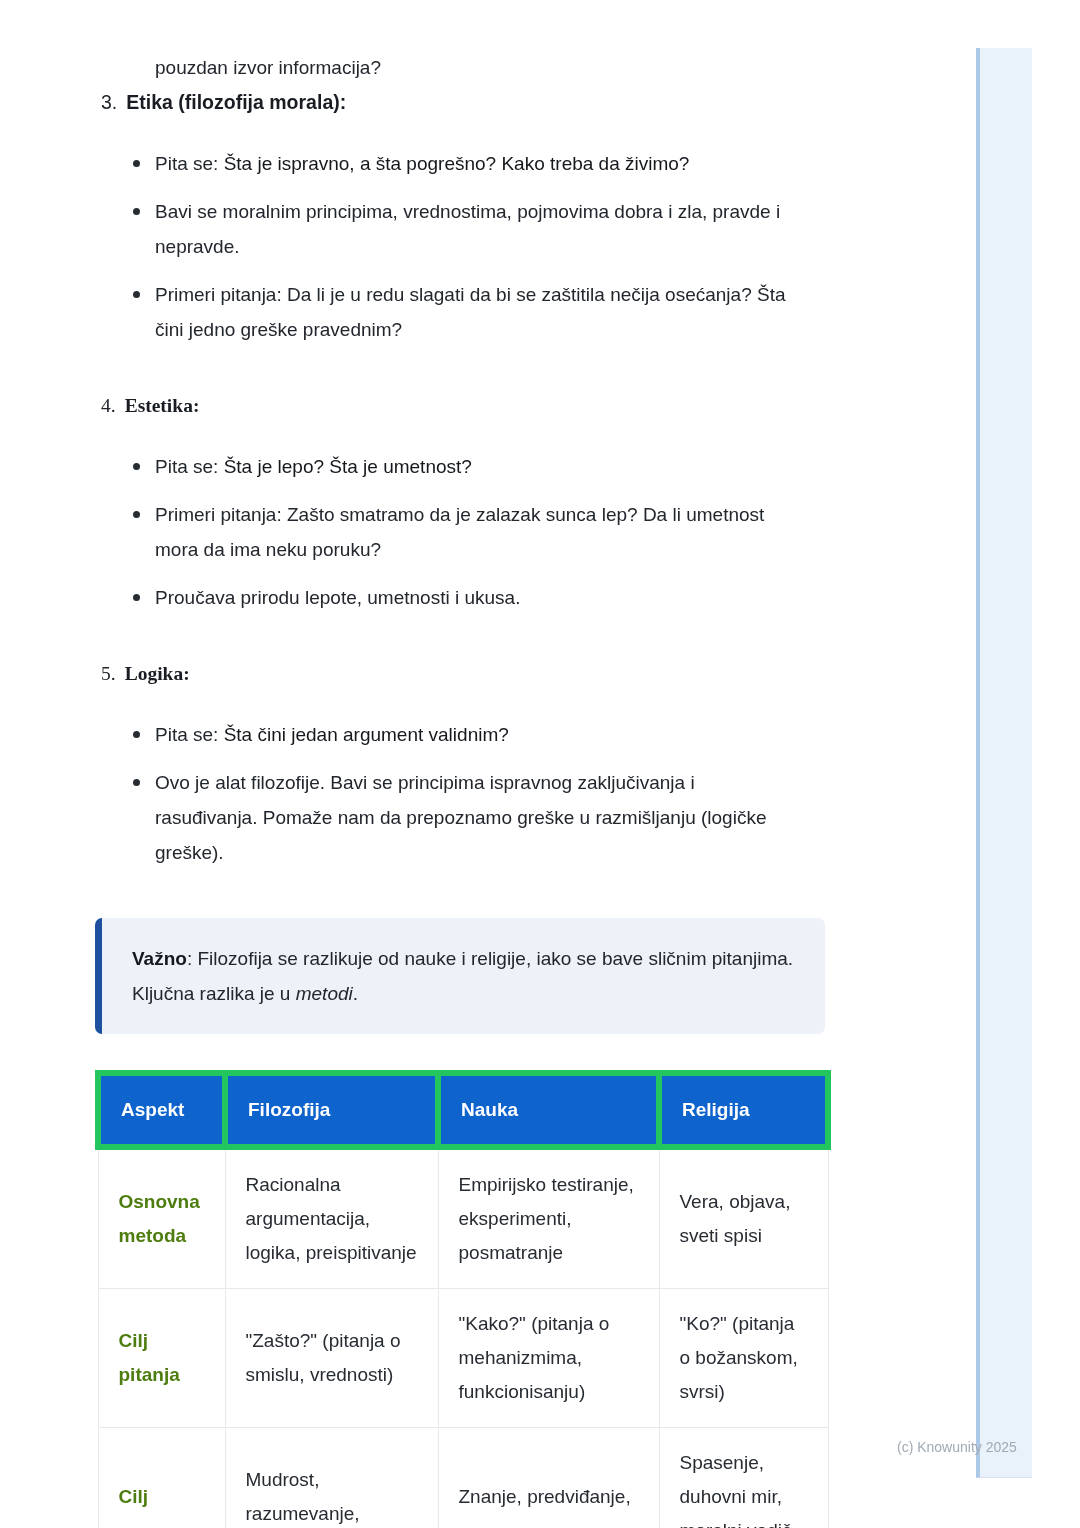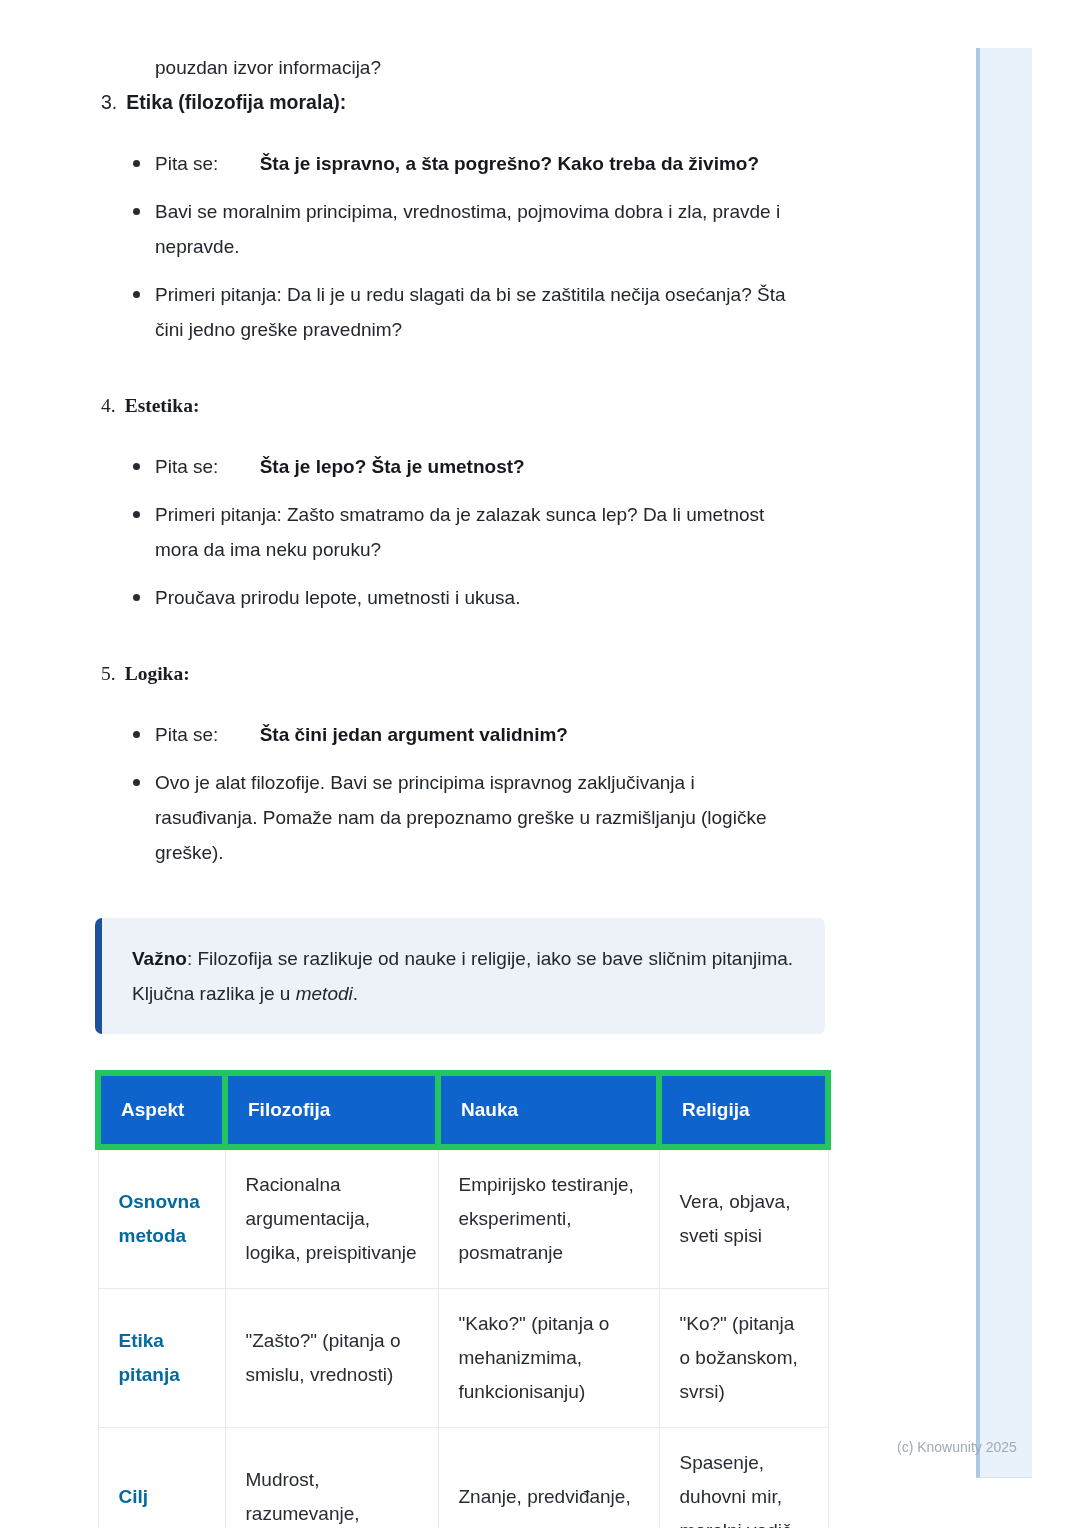--- a/index.html
+++ b/index.html
@@ -24,21 +24,21 @@
   .section-heading { padding-left:6px; font-size:19.5px; }
   .section-heading .num { font-weight:400; margin-right:9px; }
   .section-heading strong { font-weight:700; color:#191d23; }
 
   .bullets { margin-top:26px; }
   .bullet { position:relative; padding-left:60px; margin-top:13px; max-width:705px; }
   .bullet::before {
     content:""; position:absolute; left:38px; top:14px;
     width:7px; height:7px; border-radius:50%; background:#272c33;
   }
-  .bullet strong { font-weight:700; color:#15181d;margin-left:36px; }
+  .bullet strong { font-weight:400; color:#15181d; }
   .gap-lg { margin-top:41px;font-family:Liberation Serif, serif; }
 
   .callout {
     margin-top:48px; width:730px; background:#edf2f8;
     border-left:7px solid #1d509e; border-radius:7px;
     padding:23px 28px 23px 30px;
   }
   .callout strong { font-weight:700; color:#15181d; }
   .callout em { font-style:italic; }
 
@@ -51,21 +51,21 @@
   table.compare col.c3 { width:221px; }
   table.compare col.c4 { width:169px; }
   table.compare th {
     background:#0f63cc; color:#ffffff; font-weight:700; text-align:left;
     padding:17px 20px; border:6px solid #22c55e; font-size:19px;
   }
   table.compare td {
     border:1px solid #e7e9ed; background:#ffffff; vertical-align:middle;
     padding:18px 20px; color:#272c33;
   }
-  table.compare td.rowhead { font-weight:700; color:#0369a1; }
+  table.compare td.rowhead { font-weight:700; color:#4d7c0f; }
 
   .copyright {
     position:absolute; left:897px; top:1438px; z-index:3;
     font-size:14px; line-height:18px; color:#a0aab4; white-space:nowrap;
   }
 </style>
 </head>
 <body>
 
 <div class="page">
@@ -138,21 +138,21 @@
         </tr>
       </thead>
       <tbody>
         <tr>
           <td class="rowhead">Osnovna metoda</td>
           <td>Racionalna argumentacija, logika, preispitivanje</td>
           <td>Empirijsko testiranje, eksperimenti, posmatranje</td>
           <td>Vera, objava, sveti spisi</td>
         </tr>
         <tr>
-          <td class="rowhead">Etika pitanja</td>
+          <td class="rowhead">Cilj pitanja</td>
           <td>"Zašto?" (pitanja o smislu, vrednosti)</td>
           <td>"Kako?" (pitanja o mehanizmima, funkcionisanju)</td>
           <td>"Ko?" (pitanja o božanskom, svrsi)</td>
         </tr>
         <tr>
           <td class="rowhead">Cilj</td>
           <td>Mudrost, razumevanje,</td>
           <td>Znanje, predviđanje,</td>
           <td>Spasenje, duhovni mir, moralni vodič</td>
         </tr>

